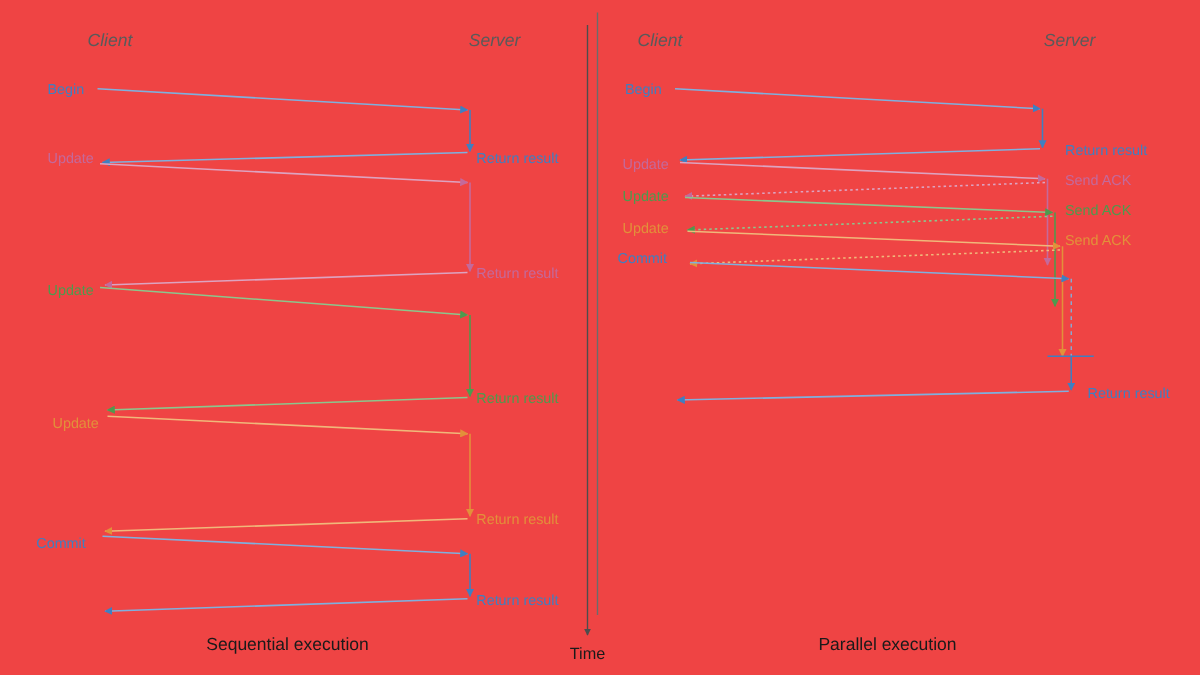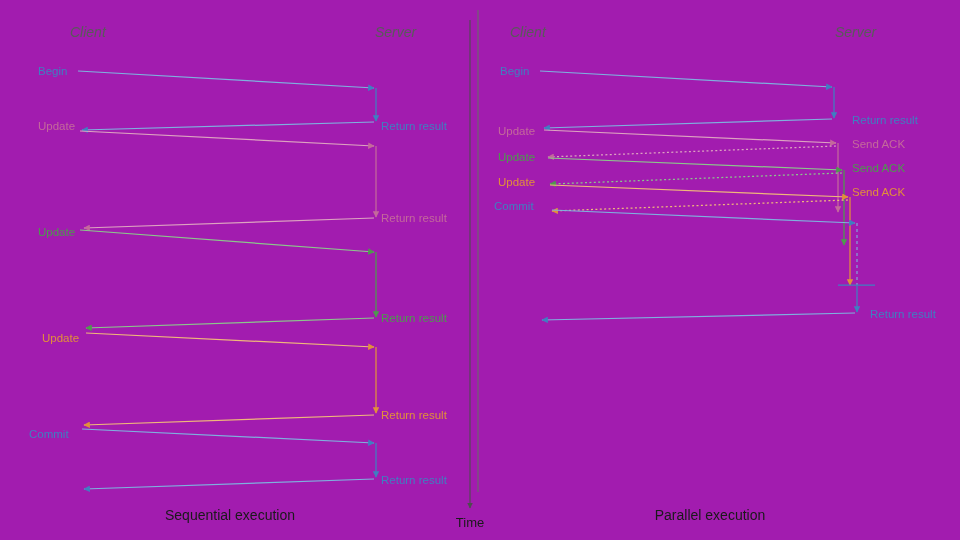--- a/index.html
+++ b/index.html
@@ -4,21 +4,21 @@
 <style>
   html, body {
     margin: 0;
     padding: 0;
     background: #ffffff;
   }
   #page {
     position: relative;
     width: 960px;
     height: 540px;
-    background: #a21caf;
+    background: #ef4444;
     font-family: "Liberation Sans", sans-serif;
     overflow: hidden;
   }
   svg.diagram {
     position: absolute;
     top: 0;
     left: 0;
     width: 960px;
     height: 540px;
   }

